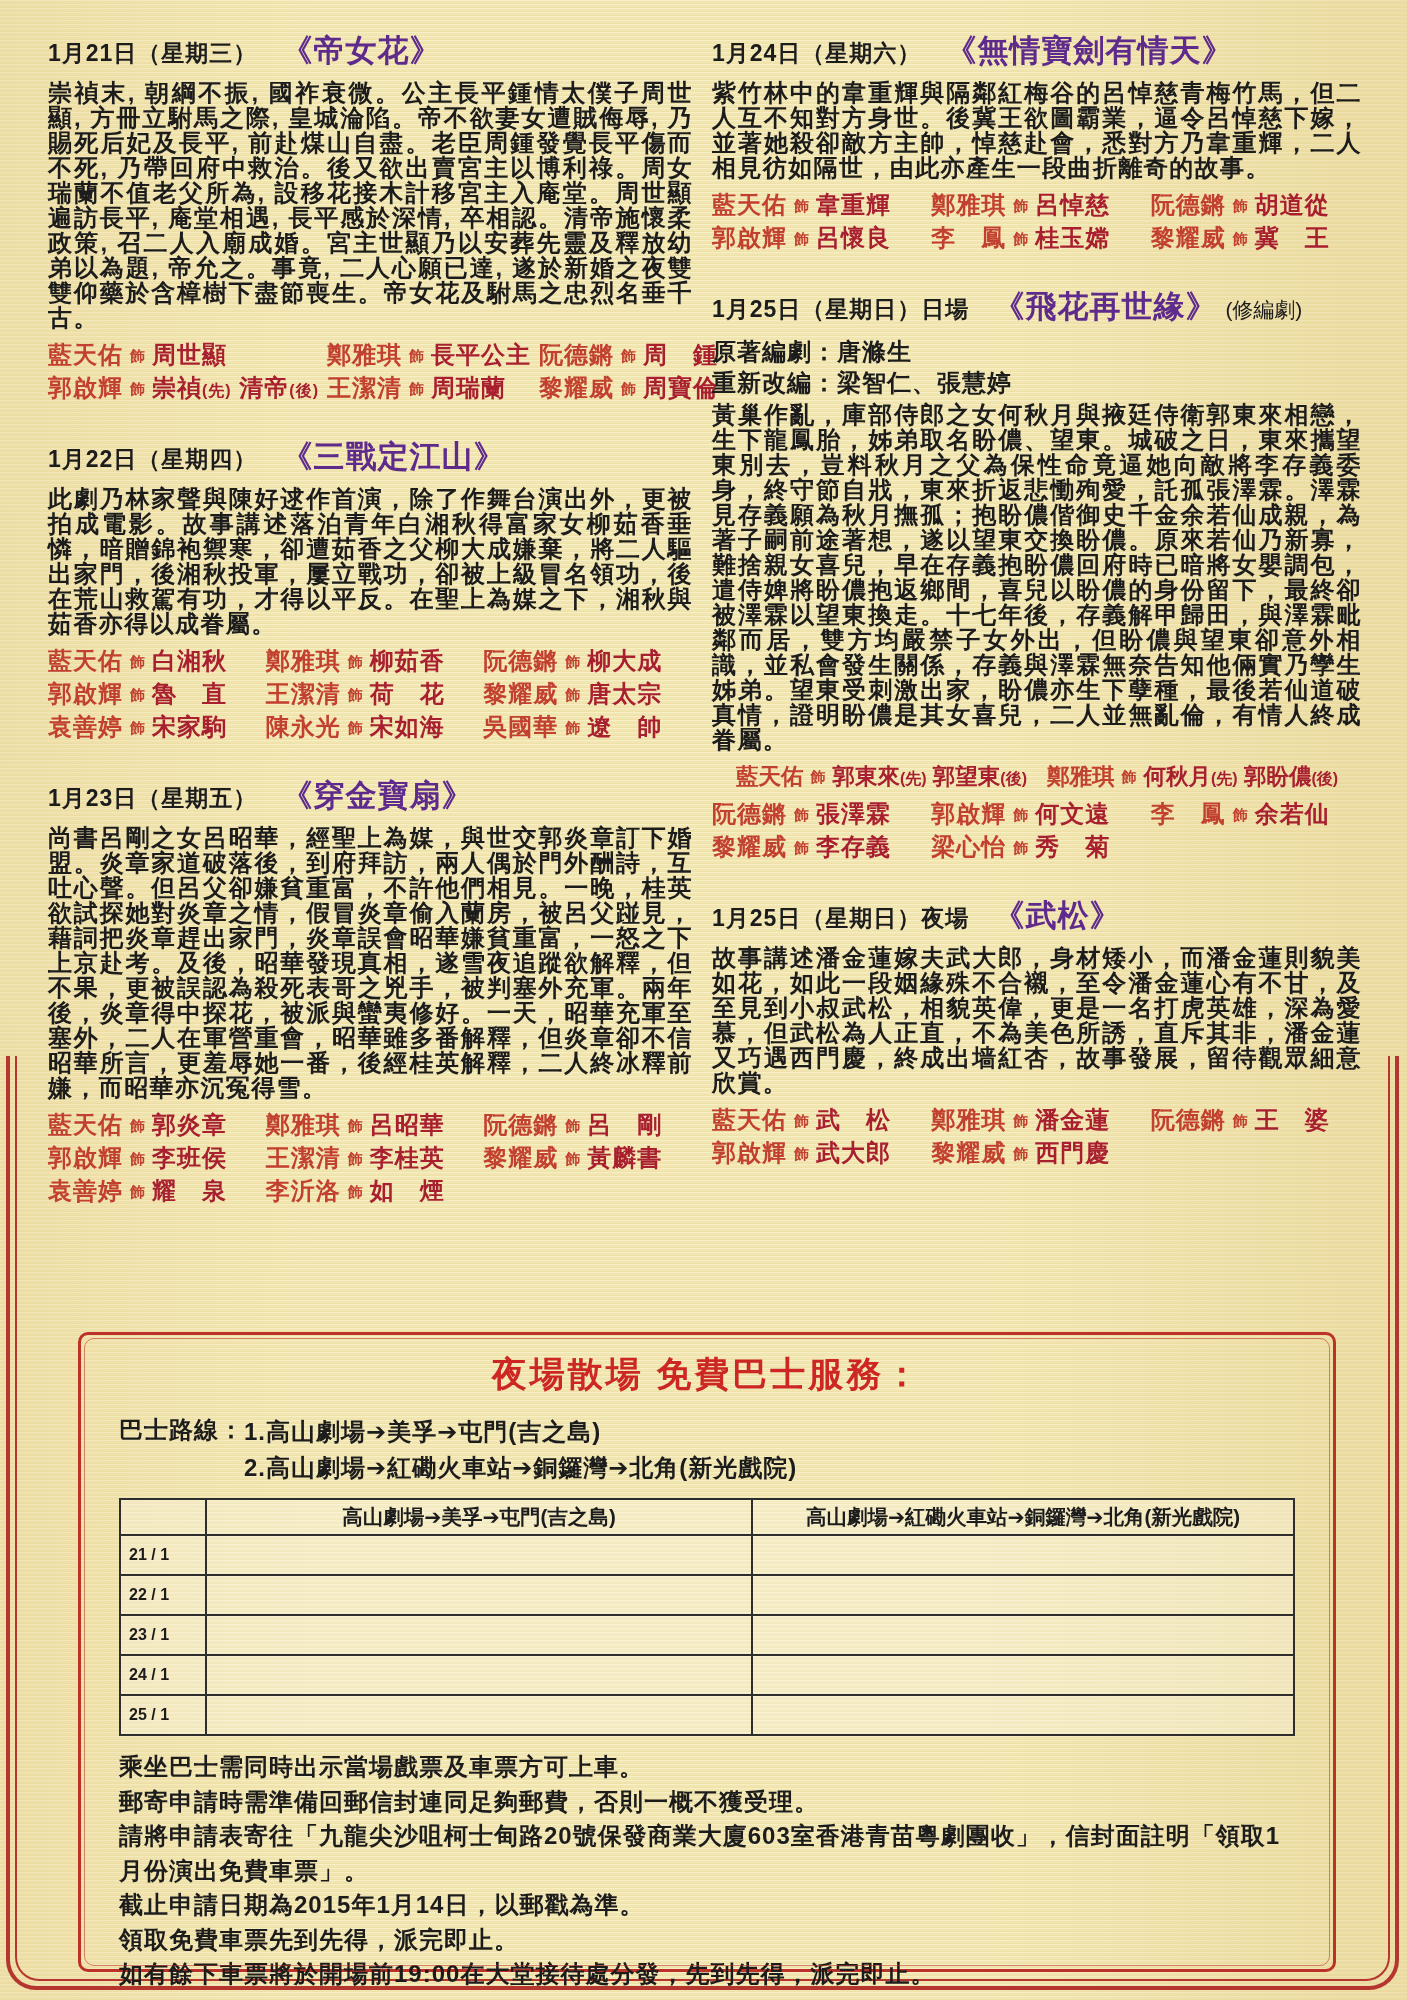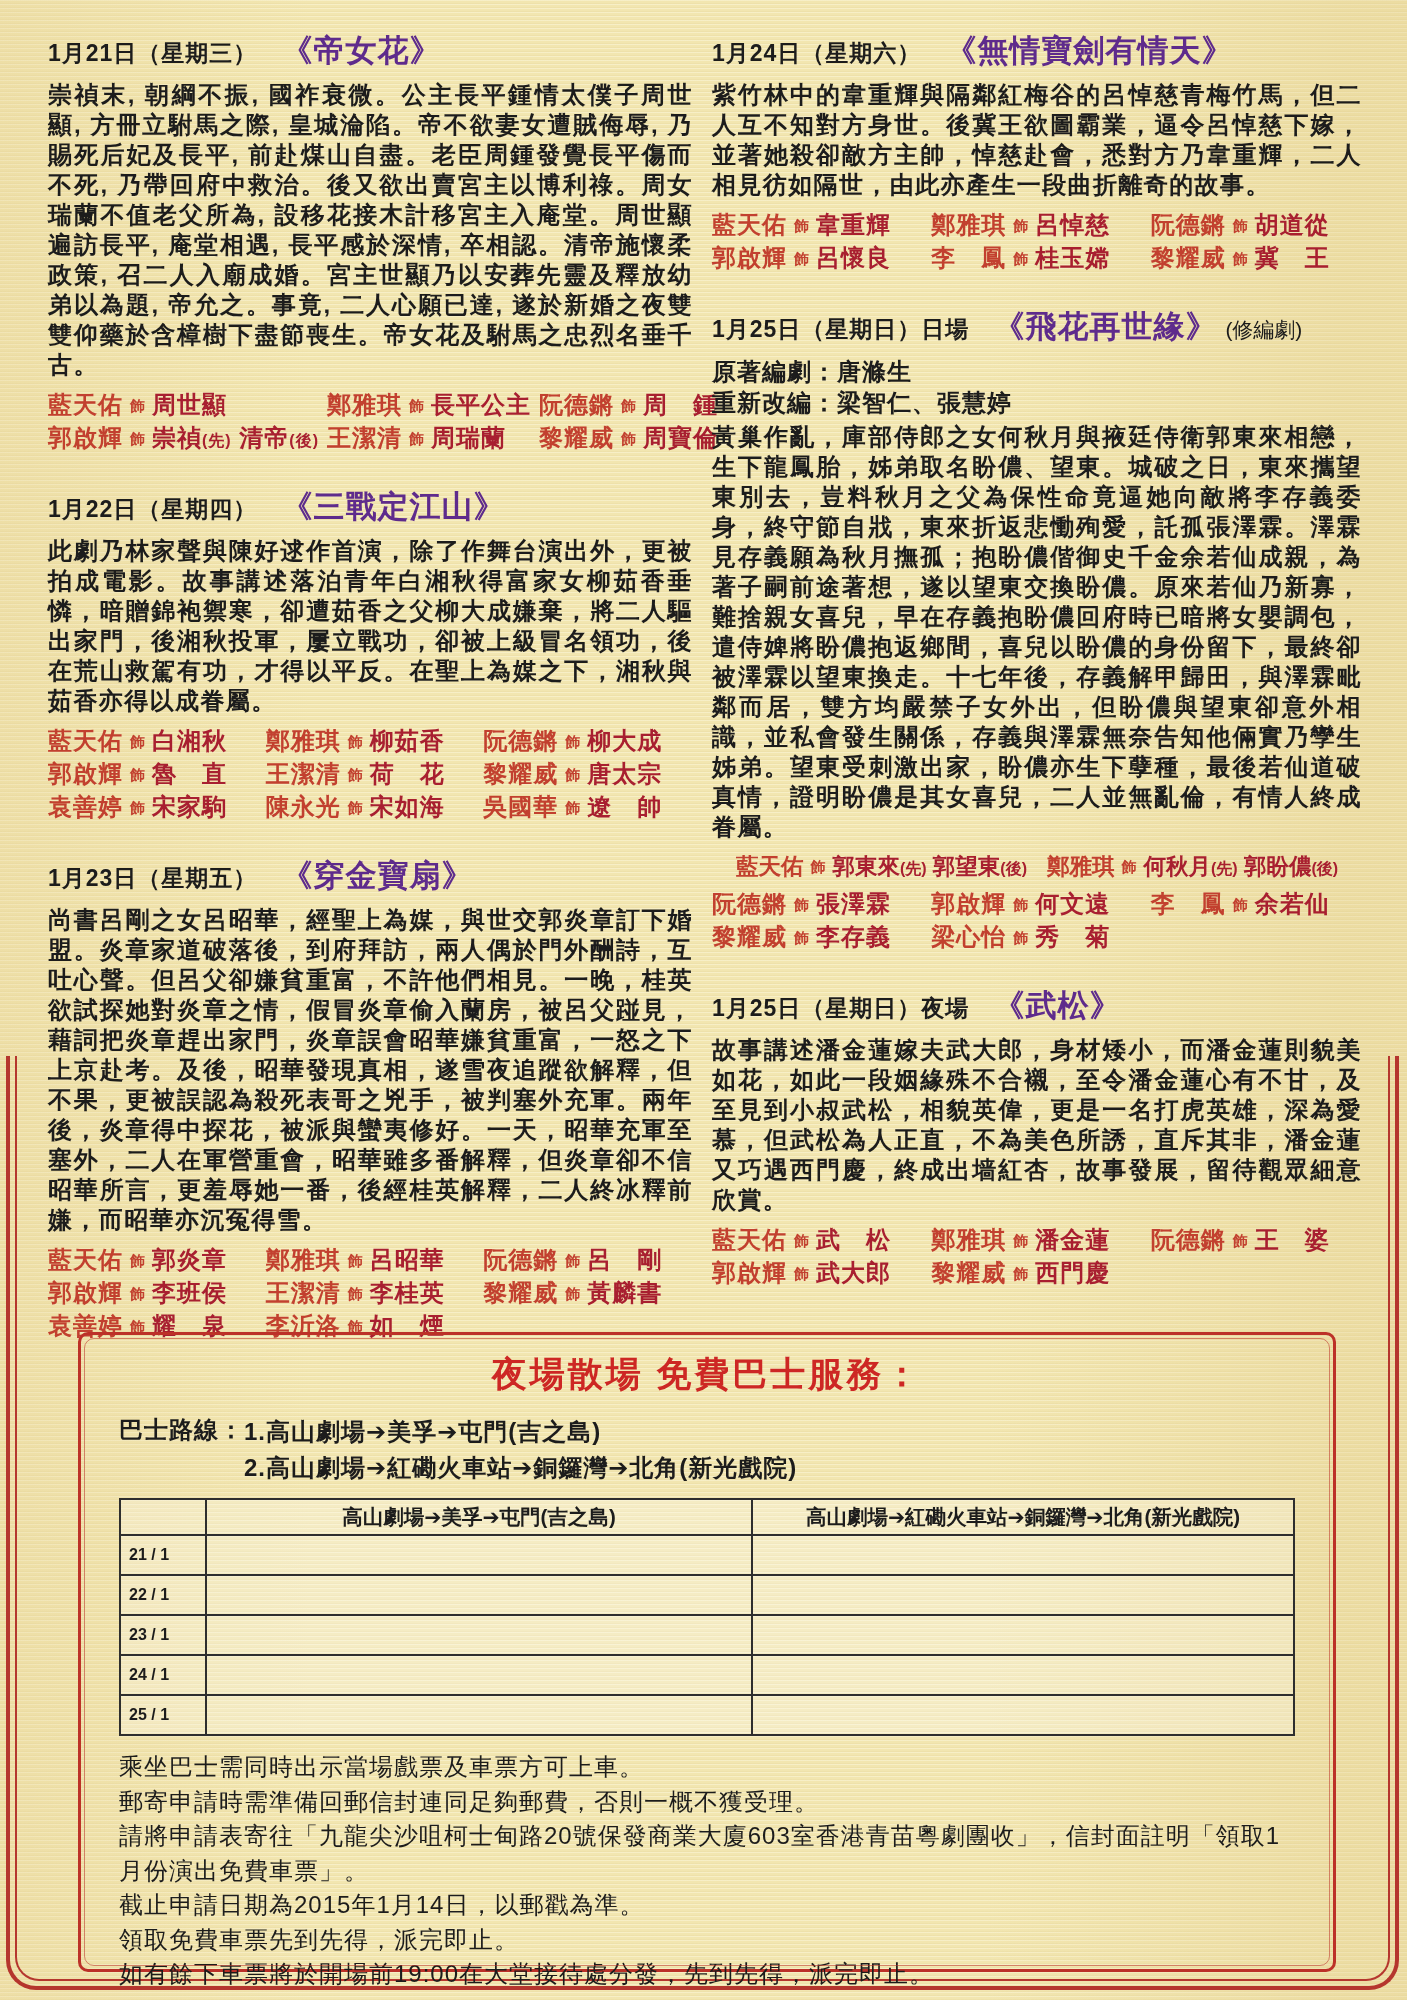--- a/index.html
+++ b/index.html
@@ -30,21 +30,21 @@
   .col{position:absolute;top:30px;}
   .col-left{left:48px;width:645px;}
   .col-right{left:712px;width:650px;}
   section.show{margin-bottom:30px;}
   .shead{display:flex;align-items:baseline;margin-bottom:8px;}
   .sdate{font-size:23px;font-weight:700;letter-spacing:1px;white-space:nowrap;}
   .stitle{font-size:31px;font-weight:700;color:var(--purple);margin-left:24px;white-space:nowrap;letter-spacing:1px;}
   .ssuffix{font-size:21px;font-weight:400;margin-left:8px;white-space:nowrap;}
   .scredits{font-size:24px;font-weight:600;line-height:31px;letter-spacing:1px;margin-bottom:4px;}
   .sbody{
-    font-size:24px;font-weight:600;line-height:30px;letter-spacing:1.4px;
+    font-size:24px;font-weight:600;line-height:25px;letter-spacing:1.4px;
     text-align:justify;text-justify:inter-character;
   }
   .cast{display:grid;grid-template-columns:1fr 1fr 1fr;margin-top:10px;column-gap:8px;}
   .cast .entry{line-height:30px;white-space:nowrap;}
   .cast .fullrow{grid-column:1 / -1;display:flex;gap:20px;justify-content:center;}
   .cast .fullrow .entry{font-size:0;} 
   .actor{font-size:24px;font-weight:700;color:var(--actor);letter-spacing:1px;}
   .shi{font-size:15px;font-weight:700;color:var(--actor);margin:0 7px;vertical-align:2px;}
   .role{font-size:24px;font-weight:700;color:var(--role);letter-spacing:1px;}
   .fullrow .actor,.fullrow .role{font-size:22.5px;letter-spacing:0;}
@@ -84,21 +84,21 @@
   }
   table.bus th,table.bus td{
     border:2px solid #2e2e2e;
     font-weight:600;
   }
   table.bus th{height:36px;font-size:20.5px;letter-spacing:0;padding:2px 19px;text-align:center;white-space:nowrap;overflow:hidden;}
   table.bus td{height:40px;font-size:16px;padding:2px 8px;}
   table.bus col.c1{width:86px;}
   table.bus col.c2{width:546px;}
   .notes{margin-top:14px;}
-  .note-line{font-size:24px;font-weight:400;line-height:34.5px;letter-spacing:1px;}
+  .note-line{font-size:24px;font-weight:700;line-height:34.5px;letter-spacing:1px;}
 </style>
 </head>
 <body>
 
 <div class="page">
 
   <div class="col col-left" id="col-left">
       <section class="show">
         <div class="shead">
           <span class="sdate">1月21日（星期三）</span>

